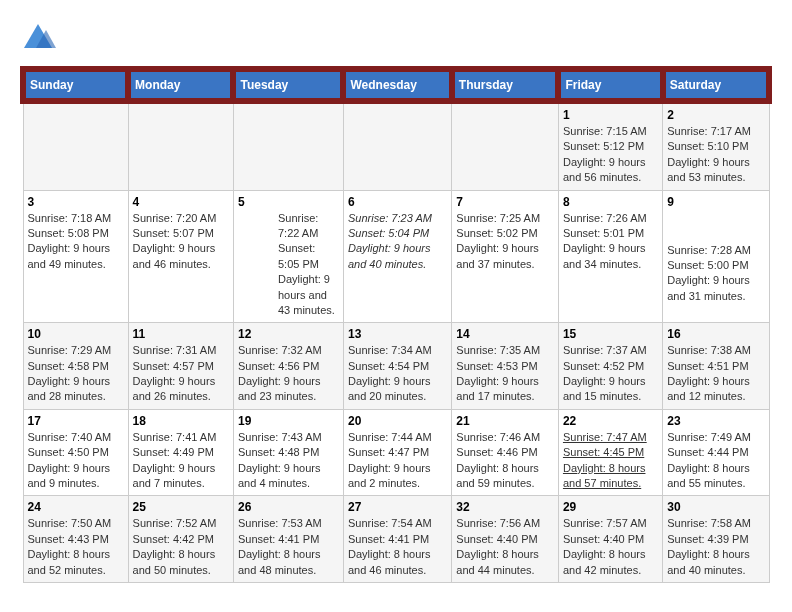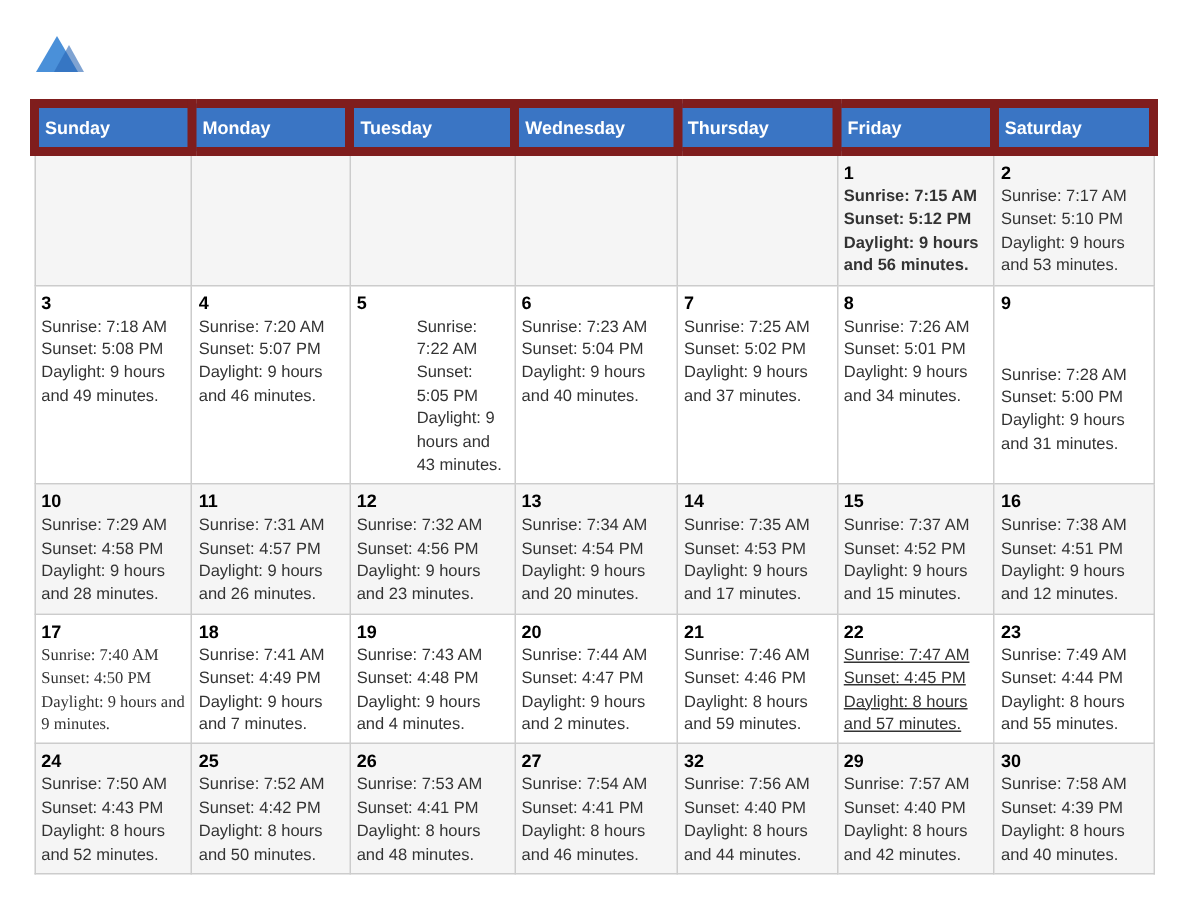--- a/index.html
+++ b/index.html
@@ -125,21 +125,21 @@
   </thead>
   <tbody id="calendar-body">
   <tr>
         <td class="empty"></td>
         <td class="empty"></td>
         <td class="empty"></td>
         <td class="empty"></td>
         <td class="empty"></td>
         <td>
           <span class="day-number">1</span>
-          <div class="day-info" style="white-space: pre-line; font-weight: bold;">Sunrise: 7:15 AM
+          <div class="day-info" style="white-space: pre-line;">Sunrise: 7:15 AM
 Sunset: 5:12 PM
 Daylight: 9 hours and 56 minutes.</div>
         </td>
         <td>
           <span class="day-number">2</span>
           <div class="day-info" style="white-space: pre-line;">Sunrise: 7:17 AM
 Sunset: 5:10 PM
 Daylight: 9 hours and 53 minutes.</div>
         </td>
       </tr>
@@ -157,21 +157,21 @@
 Daylight: 9 hours and 46 minutes.</div>
         </td>
         <td>
           <span class="day-number">5</span>
           <div class="day-info" style="white-space: pre-line; margin-left: 40px;">Sunrise: 7:22 AM
 Sunset: 5:05 PM
 Daylight: 9 hours and 43 minutes.</div>
         </td>
         <td>
           <span class="day-number">6</span>
-          <div class="day-info" style="white-space: pre-line;">Sunrise: 7:23 AM
+          <div class="day-info" style="white-space: pre-line; font-style: italic;">Sunrise: 7:23 AM
 Sunset: 5:04 PM
 Daylight: 9 hours and 40 minutes.</div>
         </td>
         <td>
           <span class="day-number">7</span>
           <div class="day-info" style="white-space: pre-line;">Sunrise: 7:25 AM
 Sunset: 5:02 PM
 Daylight: 9 hours and 37 minutes.</div>
         </td>
         <td>
@@ -227,21 +227,21 @@
         <td>
           <span class="day-number">16</span>
           <div class="day-info" style="white-space: pre-line;">Sunrise: 7:38 AM
 Sunset: 4:51 PM
 Daylight: 9 hours and 12 minutes.</div>
         </td>
       </tr>
       <tr>
         <td>
           <span class="day-number">17</span>
-          <div class="day-info" style="white-space: pre-line; font-family: Liberation Serif, serif;">Sunrise: 7:40 AM
+          <div class="day-info" style="white-space: pre-line;">Sunrise: 7:40 AM
 Sunset: 4:50 PM
 Daylight: 9 hours and 9 minutes.</div>
         </td>
         <td>
           <span class="day-number">18</span>
           <div class="day-info" style="white-space: pre-line;">Sunrise: 7:41 AM
 Sunset: 4:49 PM
 Daylight: 9 hours and 7 minutes.</div>
         </td>
         <td>

